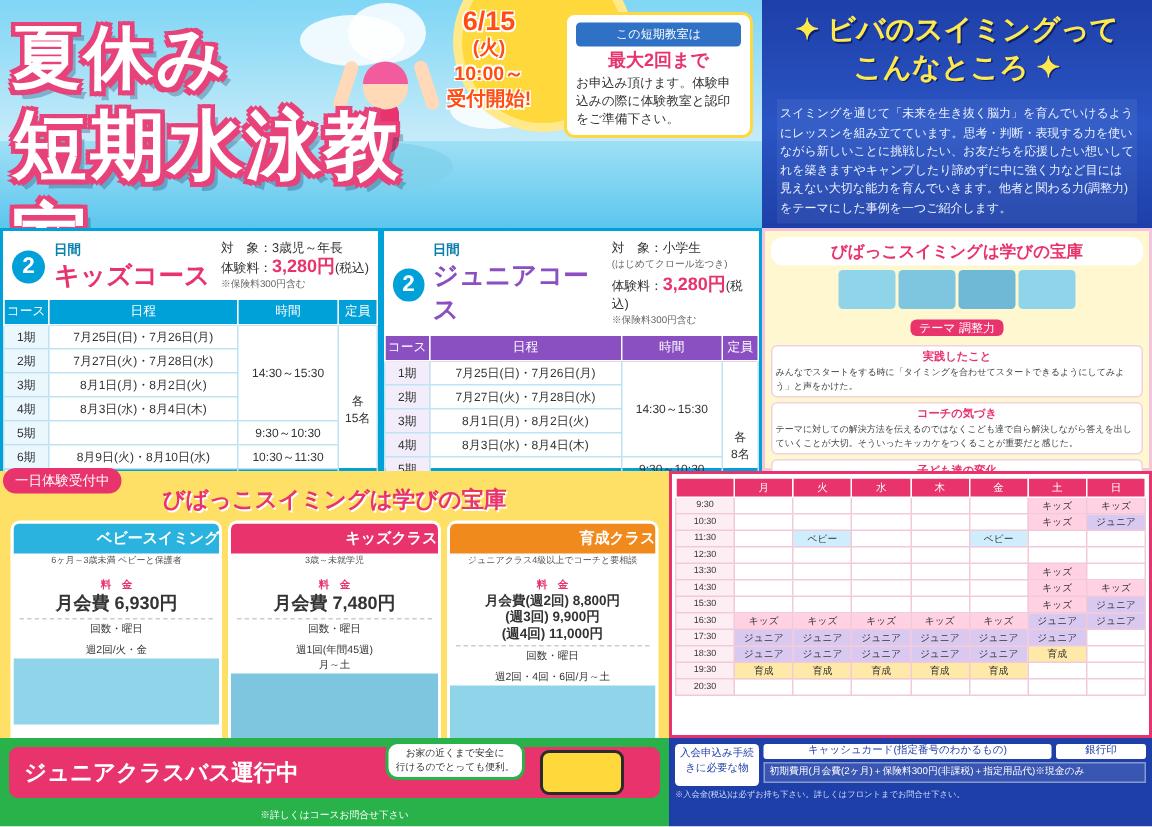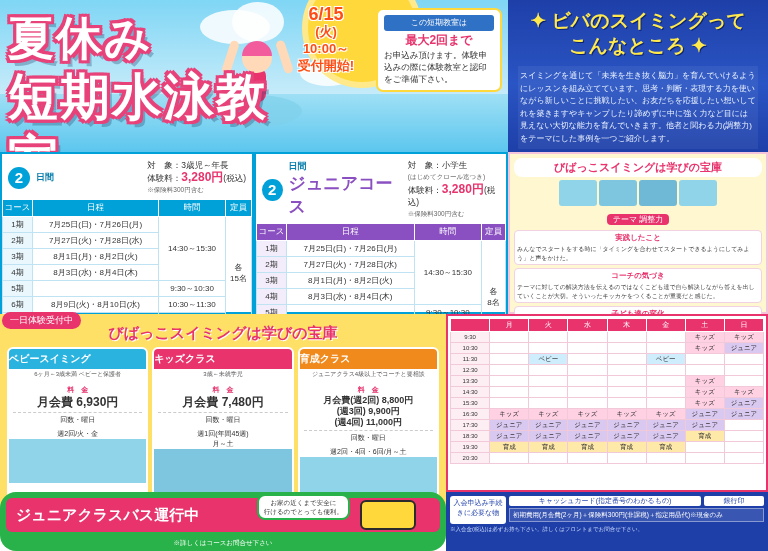--- a/index.html
+++ b/index.html
@@ -140,21 +140,21 @@
   .fee .ribbon {
     position: absolute; left: 2px; top: -2px; background: #e8336d; color: #fff;
     font-size: 9px; padding: 2px 8px; border-radius: 9px;
   }
   .fee h3 {
     text-align: center; font-size: 15px; color: #e8336d; font-weight: bold;
     margin: 6px 0 4px; text-shadow: 1px 1px 0 #fff;
   }
   .fee-cards { display: flex; gap: 4px; padding: 0 3px; }
   .fcard { flex: 1; background: #fff; border-radius: 6px; overflow: hidden; border: 2px solid #fff; }
-  .fcard .hd { color: #fff; font-size: 10px; font-weight: bold; text-align: left; padding: 3px 0; }
+  .fcard .hd { color: #fff; font-size: 10px; font-weight: bold; text-align: right; padding: 3px 0; }
   .fcard .sub { font-size: 6px; text-align: center; color: #555; padding: 1px 2px; line-height: 8px; min-height: 16px;}
   .fcard .lbl { font-size: 7px; text-align: center; color: #e8336d; font-weight: bold; }
   .fcard .price { font-size: 12px; text-align: center; font-weight: bold; color: #333; line-height: 15px; }
   .fcard .days { font-size: 7px; text-align: center; color: #333; line-height: 10px; border-top: 1px dashed #ccc; margin: 2px 4px 0; padding-top: 2px;}
   .fcard .photo { height: 44px; }
   .fee .note { text-align: center; font-size: 6.5px; color: #555; margin-top: 3px; }
 
   
   .sched {
     position: absolute; left: 446px; top: 314px; width: 322px; height: 178px;
@@ -169,21 +169,20 @@
   table.st td.time { background: #fdeef3; width: 28px; font-size: 6px; }
   .cell-k { background: #ffd1e2; color: #b3204f; }
   .cell-j { background: #d9c8f0; color: #5c3a96; }
   .cell-b { background: #cfeefd; color: #1272a0; }
   .cell-i { background: #ffe9a8; color: #9a6a00; }
 
   
   .bus {
     position: absolute; left: 0; top: 492px; width: 446px; height: 59px;
     background: #29b24a;
-    border-radius: 16px;
   }
   .bus .inner {
     position: absolute; left: 6px; top: 6px; right: 6px; height: 34px;
     background: #e8336d; border-radius: 6px; color: #fff;
     display: flex; align-items: center; padding-left: 10px; font-size: 15px; font-weight: bold;
   }
   .bus .bubble {
     position: absolute; right: 96px; top: 2px; background: #fff; border: 2px solid #29b24a;
     border-radius: 8px; font-size: 6.5px; color: #333; padding: 2px 5px; line-height: 9px; text-align: center;
   }
@@ -254,20 +253,21 @@
       <span class="star">✦</span>
     </h2>
     <div class="body">スイミングを通じて「未来を生き抜く脳力」を育んでいけるようにレッスンを組み立てています。思考・判断・表現する力を使いながら新しいことに挑戦したい、お友だちを応援したい想いしてれを築きますやキャンプしたり諦めずに中に強く力など目には見えない大切な能力を育んでいきます。他者と関わる力(調整力)をテーマにした事例を一つご紹介します。</div>
   </div>
 
   <div class="course kids">
     <div class="course-head">
       <div class="badge2">2</div>
       <div>
         <div class="daylab">日間</div>
+        <div class="cname">キッズコース</div>
       </div>
       <div class="cmeta">
         <div><span>対　象：</span><span>3歳児～年長</span></div>
         <div><span>体験料：</span><span class="price">3,280円</span><span>(税込)</span></div>
         <div class="tiny">※保険料300円含む</div>
       </div>
     </div>
     <table class="ct">
       <tbody>
           <tr>

